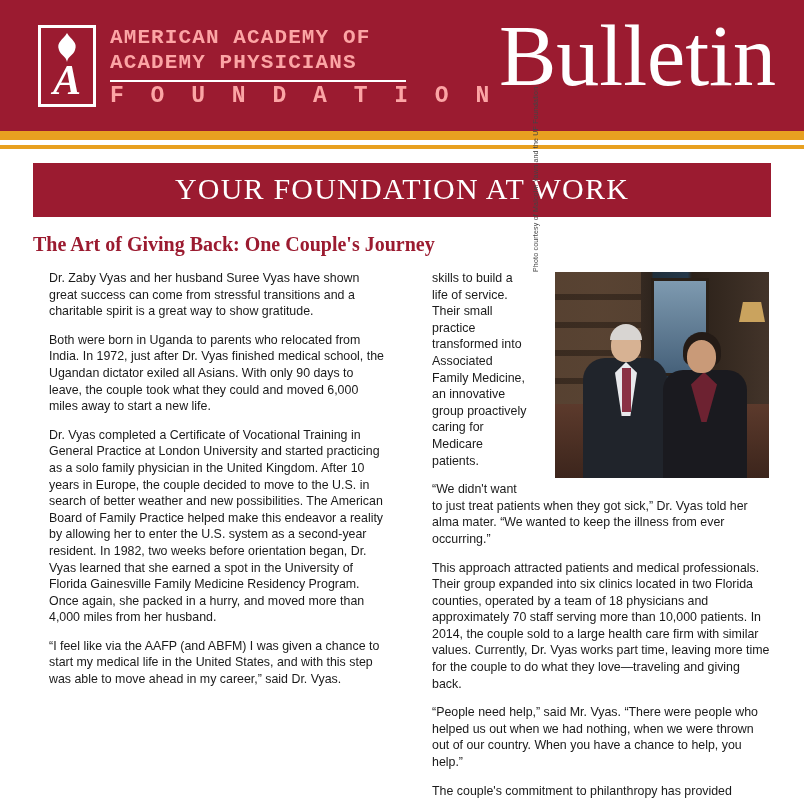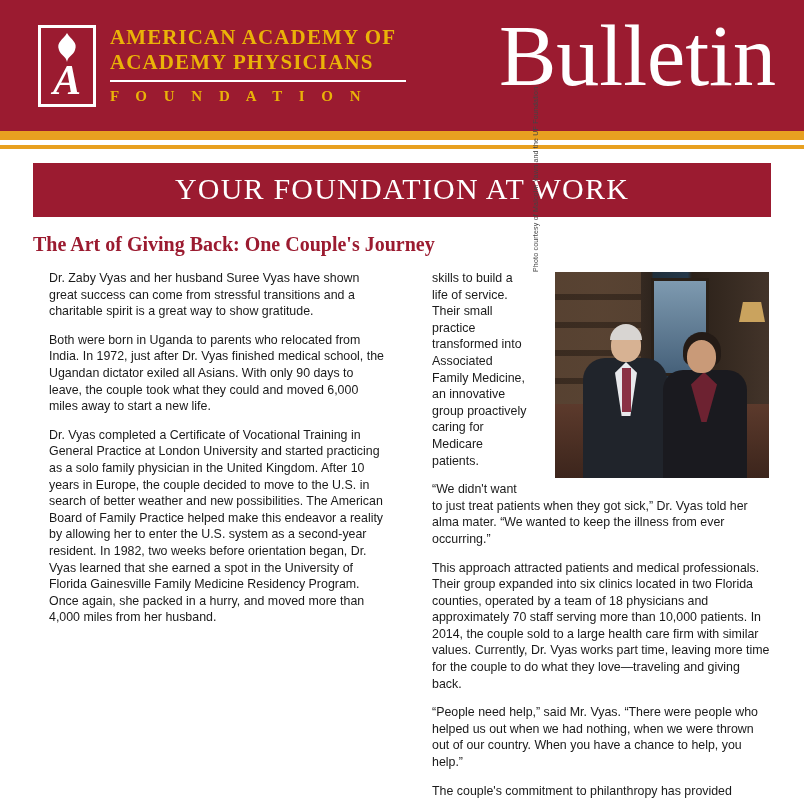--- a/index.html
+++ b/index.html
@@ -56,38 +56,38 @@
     bottom: 2px;
     text-align: center;
     color: #ffffff;
     font-family: "Liberation Serif", serif;
     font-weight: bold;
     font-size: 42px;
     line-height: 44px;
     font-style: italic;
   }
   .org-name {
-    color: #eab308;
-    font-family: Liberation Serif, serif;
+    color: #fca5a5;
+    font-family: Liberation Mono, monospace;
     letter-spacing: 0.5px;
   }
   .org-name .l1, .org-name .l2 {
     font-size: 21px;
     font-weight: bold;
     line-height: 25px;
     letter-spacing: 1.1px;
     white-space: nowrap;
   }
   .org-rule {
     border-top: 2px solid #ffffff;
     margin: 5px 0 4px 0;
     width: 296px;
   }
   .org-name .l3 {
-    font-size: 15px;
+    font-size: 23px;
     font-weight: bold;
     letter-spacing: 6.5px;
     line-height: 20px;
   }
   .bulletin-title {
     position: absolute;
     right: 28px;
     top: 8px;
     color: #ffffff;
     font-family: "Liberation Serif", serif;
@@ -302,19 +302,20 @@
         <p>This approach attracted patients and medical professionals. Their group expanded into six clinics located in two Florida counties, operated by a team of 18 physicians and approximately 70 staff serving more than 10,000 patients. In 2014, the couple sold to a large health care firm with similar values. Currently, Dr. Vyas works part time, leaving more time for the couple to do what they love—traveling and giving back.</p>
         <p>“People need help,” said Mr. Vyas. “There were people who helped us out when we had nothing, when we were thrown out of our country. When you have a chance to help, you help.”</p>
         <p>The couple's commitment to philanthropy has provided university scholarships, constructed a playground at Dr. Vyas' primary school in Uganda, and bolstered the AAFP Foundation.</p>
 
       </div>
 
       <div class="col col-left">
         <p>Dr. Zaby Vyas and her husband Suree Vyas have shown great success can come from stressful transitions and a charitable spirit is a great way to show gratitude.</p>
         <p>Both were born in Uganda to parents who relocated from India. In 1972, just after Dr. Vyas finished medical school, the Ugandan dictator exiled all Asians. With only 90 days to leave, the couple took what they could and moved 6,000 miles away to start a new life.</p>
         <p>Dr. Vyas completed a Certificate of Vocational Training in General Practice at London University and started practicing as a solo family physician in the United Kingdom. After 10 years in Europe, the couple decided to move to the U.S. in search of better weather and new possibilities. The American Board of Family Practice helped make this endeavor a reality by allowing her to enter the U.S. system as a second-year resident. In 1982, two weeks before orientation began, Dr. Vyas learned that she earned a spot in the University of Florida Gainesville Family Medicine Residency Program. Once again, she packed in a hurry, and moved more than 4,000 miles from her husband.</p>
+        <p>“I feel like via the AAFP (and ABFM) I was given a chance to start my medical life in the United States, and with this step was able to move ahead in my career,” said Dr. Vyas.</p>
       </div>
 
       <div class="clear"></div>
     </div>
   </div>
 
 </div>
 
 </body></html>

